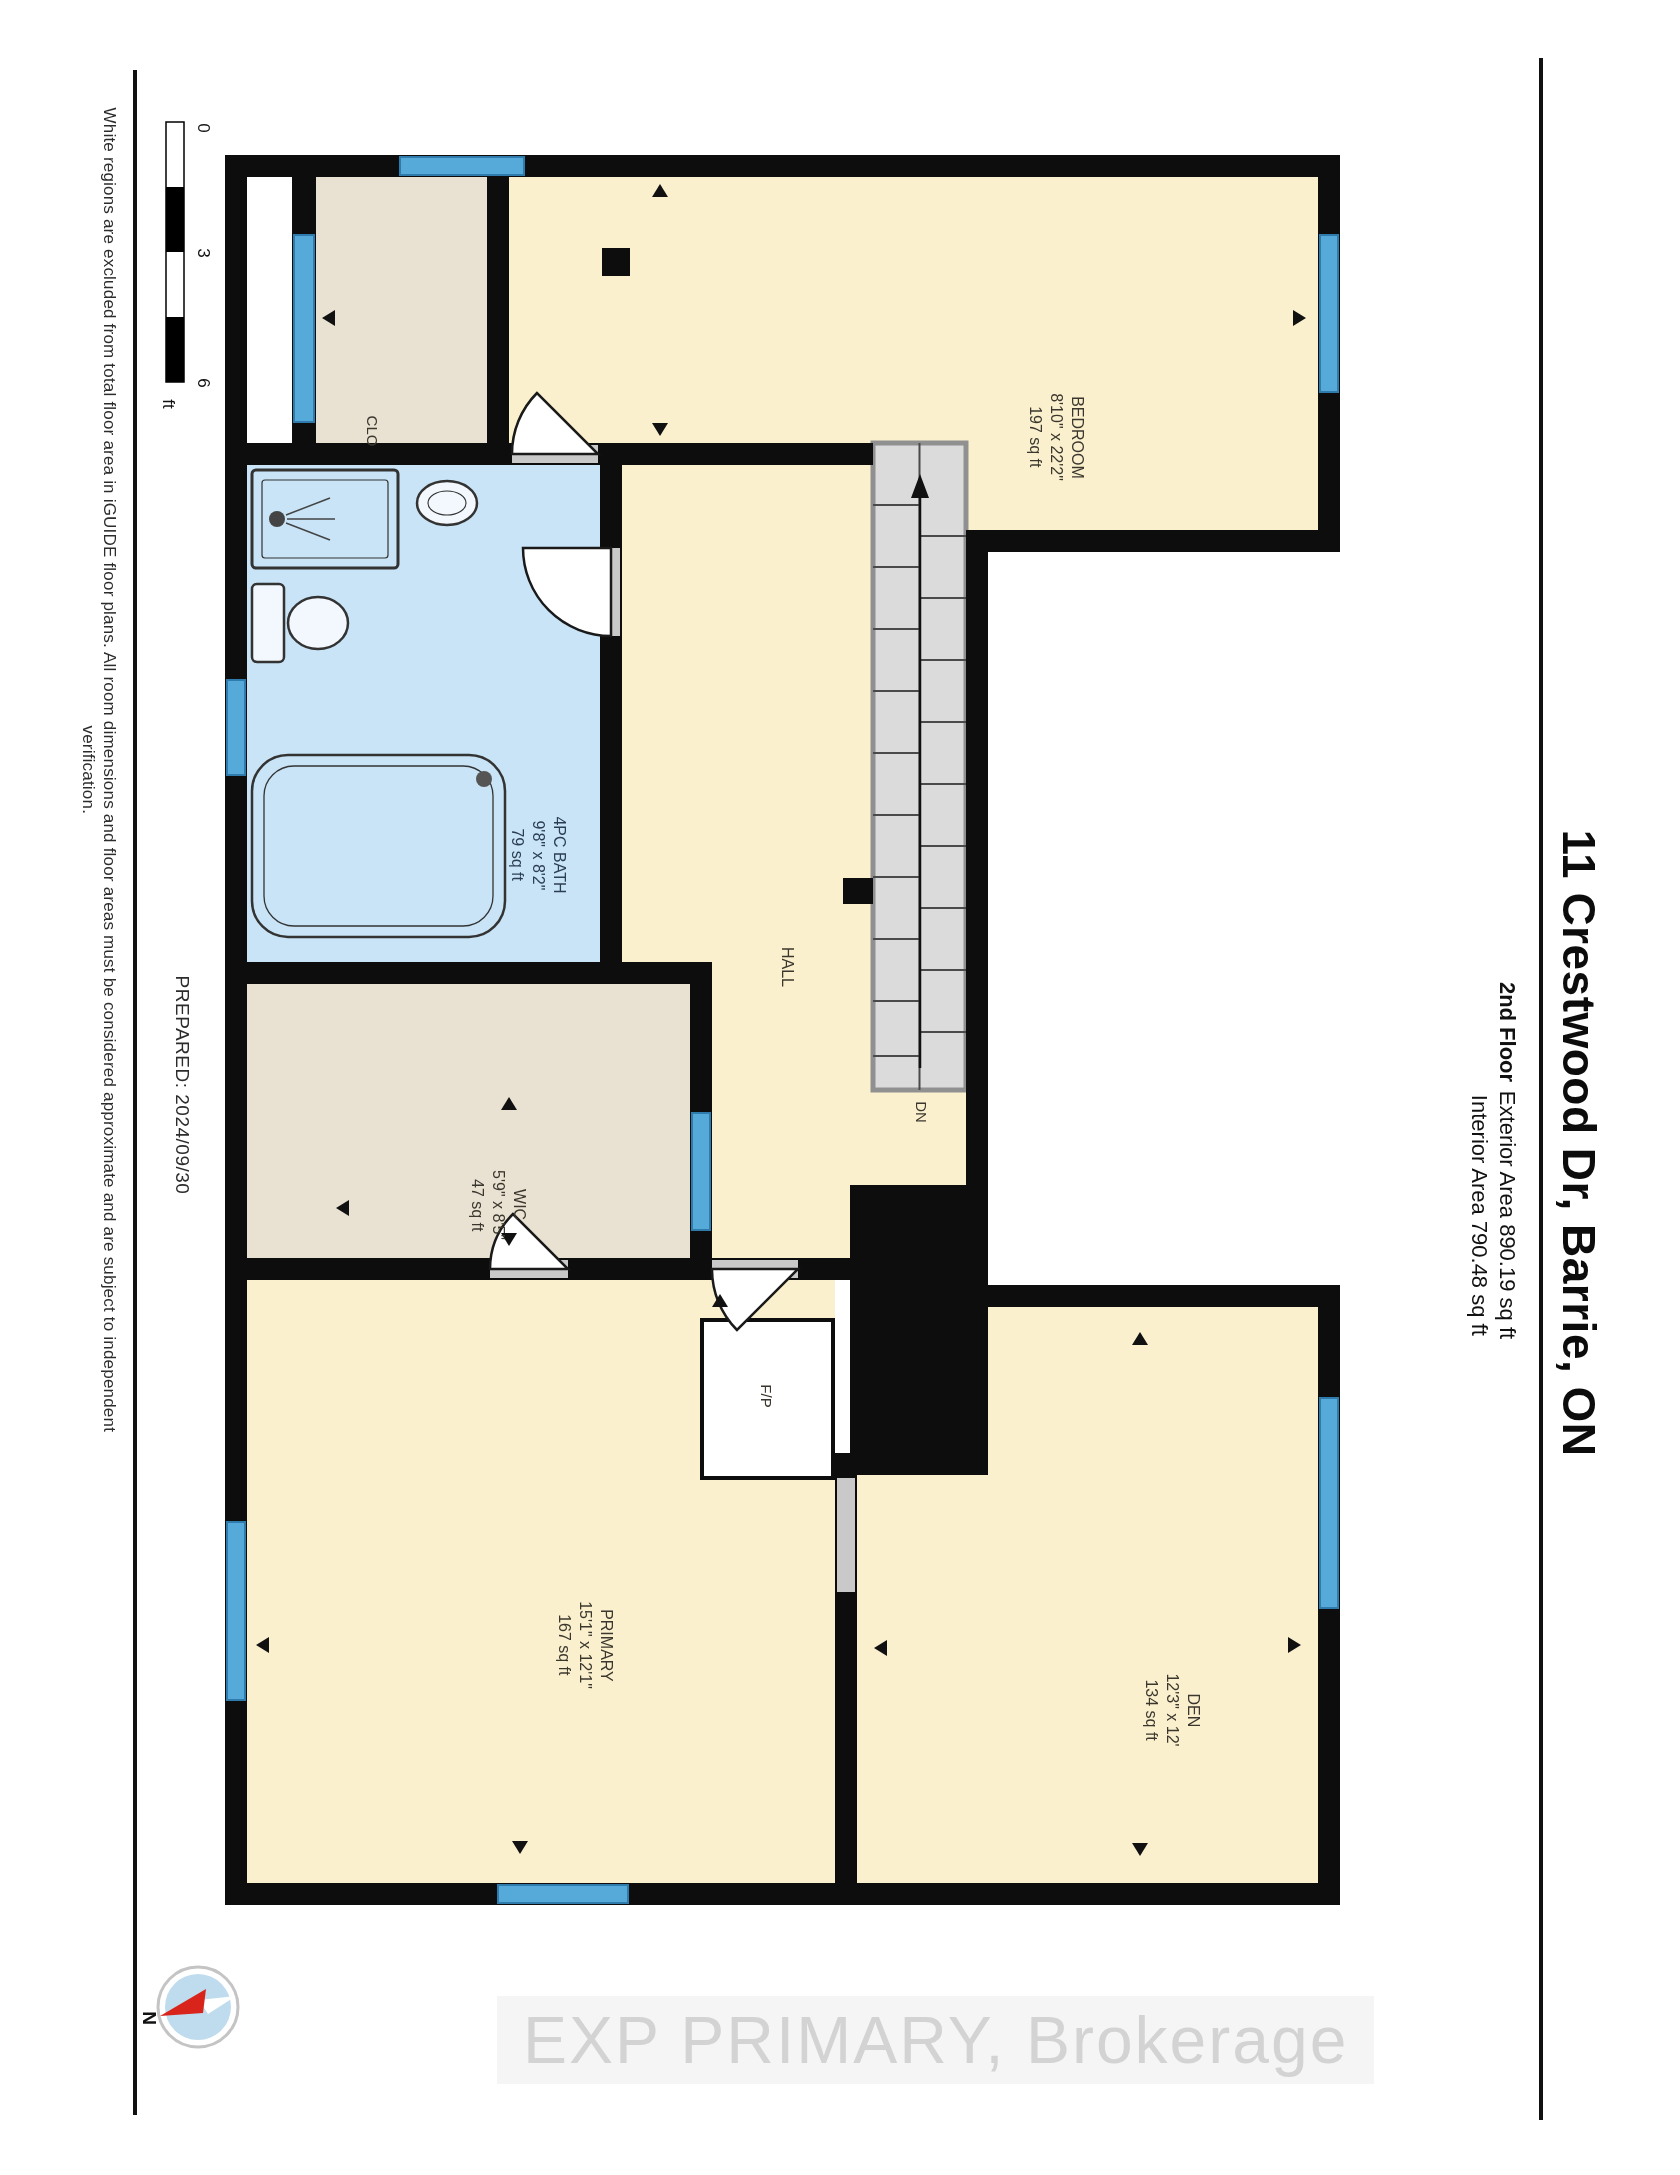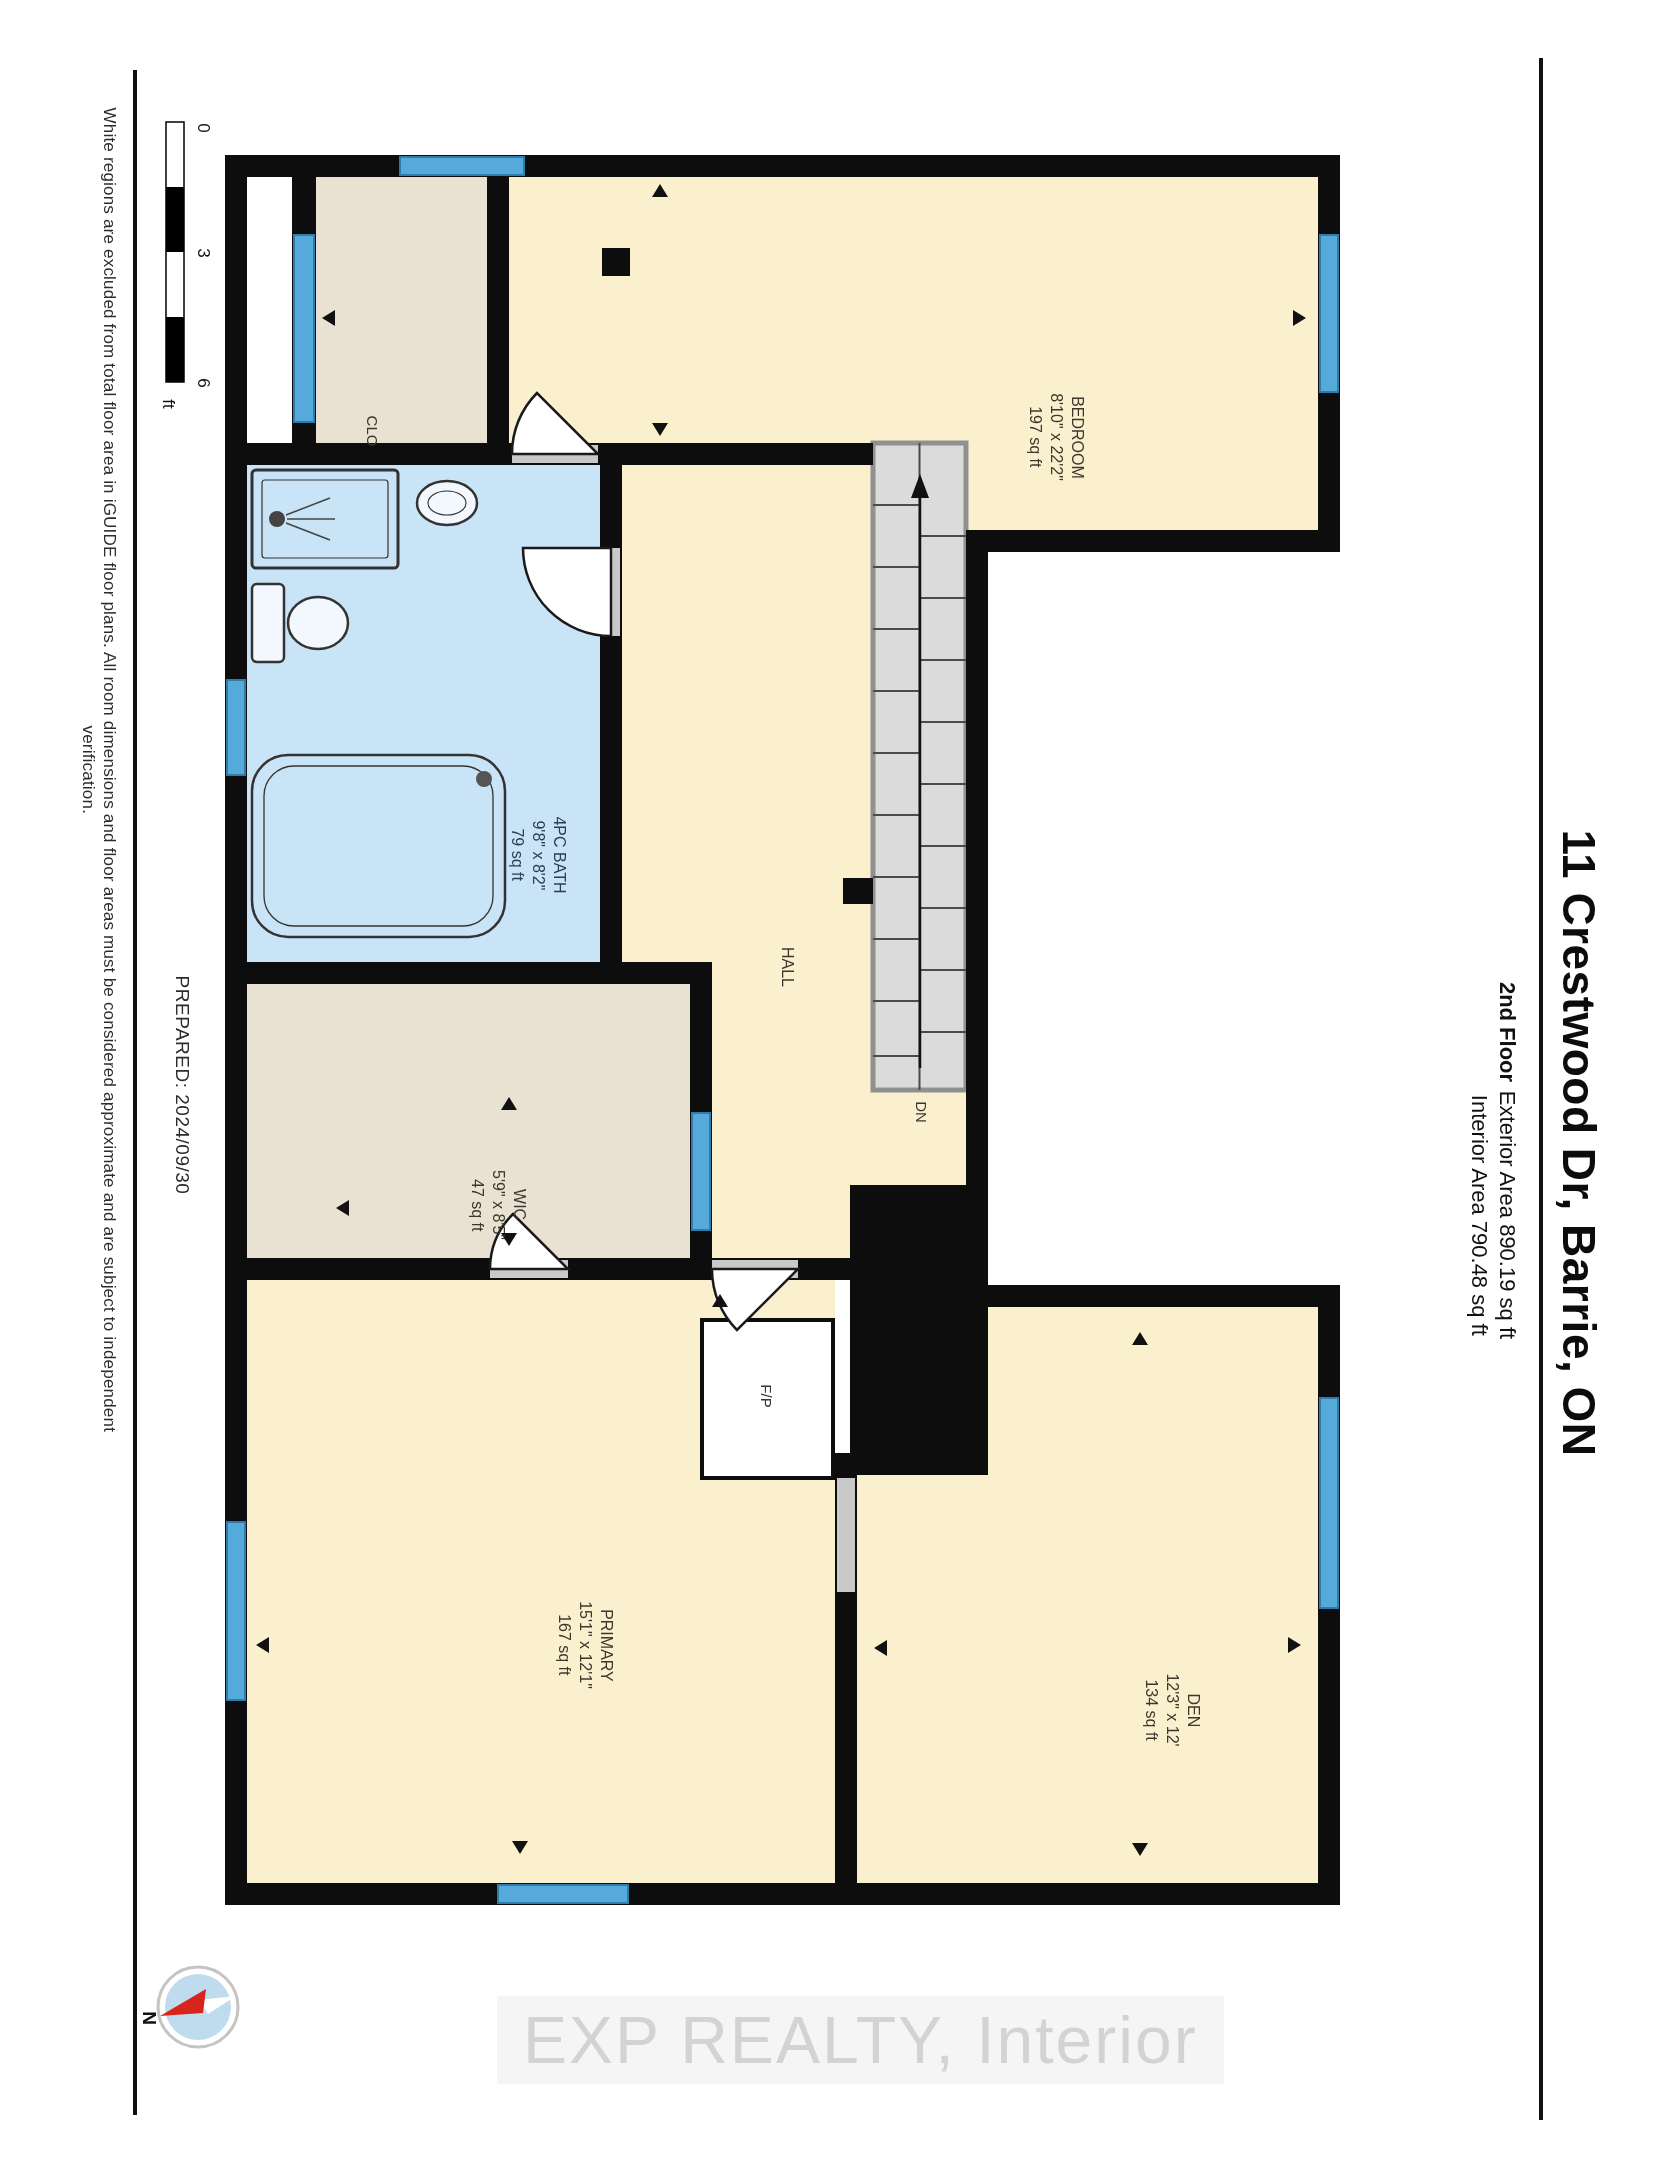--- a/index.html
+++ b/index.html
@@ -209,15 +209,15 @@
   <div class="vlabel room-label" style="left:787px;top:967px;">HALL</div>
   <div class="vlabel room-label" style="left:585px;top:1645px;">PRIMARY
 15'1" x 12'1"
 167 sq ft</div>
   <div class="vlabel room-label" style="left:1172px;top:1710px;">DEN
 12'3" x 12'
 134 sq ft</div>
   <div class="vlabel small-label" style="left:766px;top:1396px;">F/P</div>
   <div class="vlabel small-label" style="left:921px;top:1112px;">DN</div>
 
-  <div class="watermark">EXP REALTY, Interior</div>
+  <div class="watermark">EXP PRIMARY, Brokerage</div>
 
 </div>
 
 </body></html>

